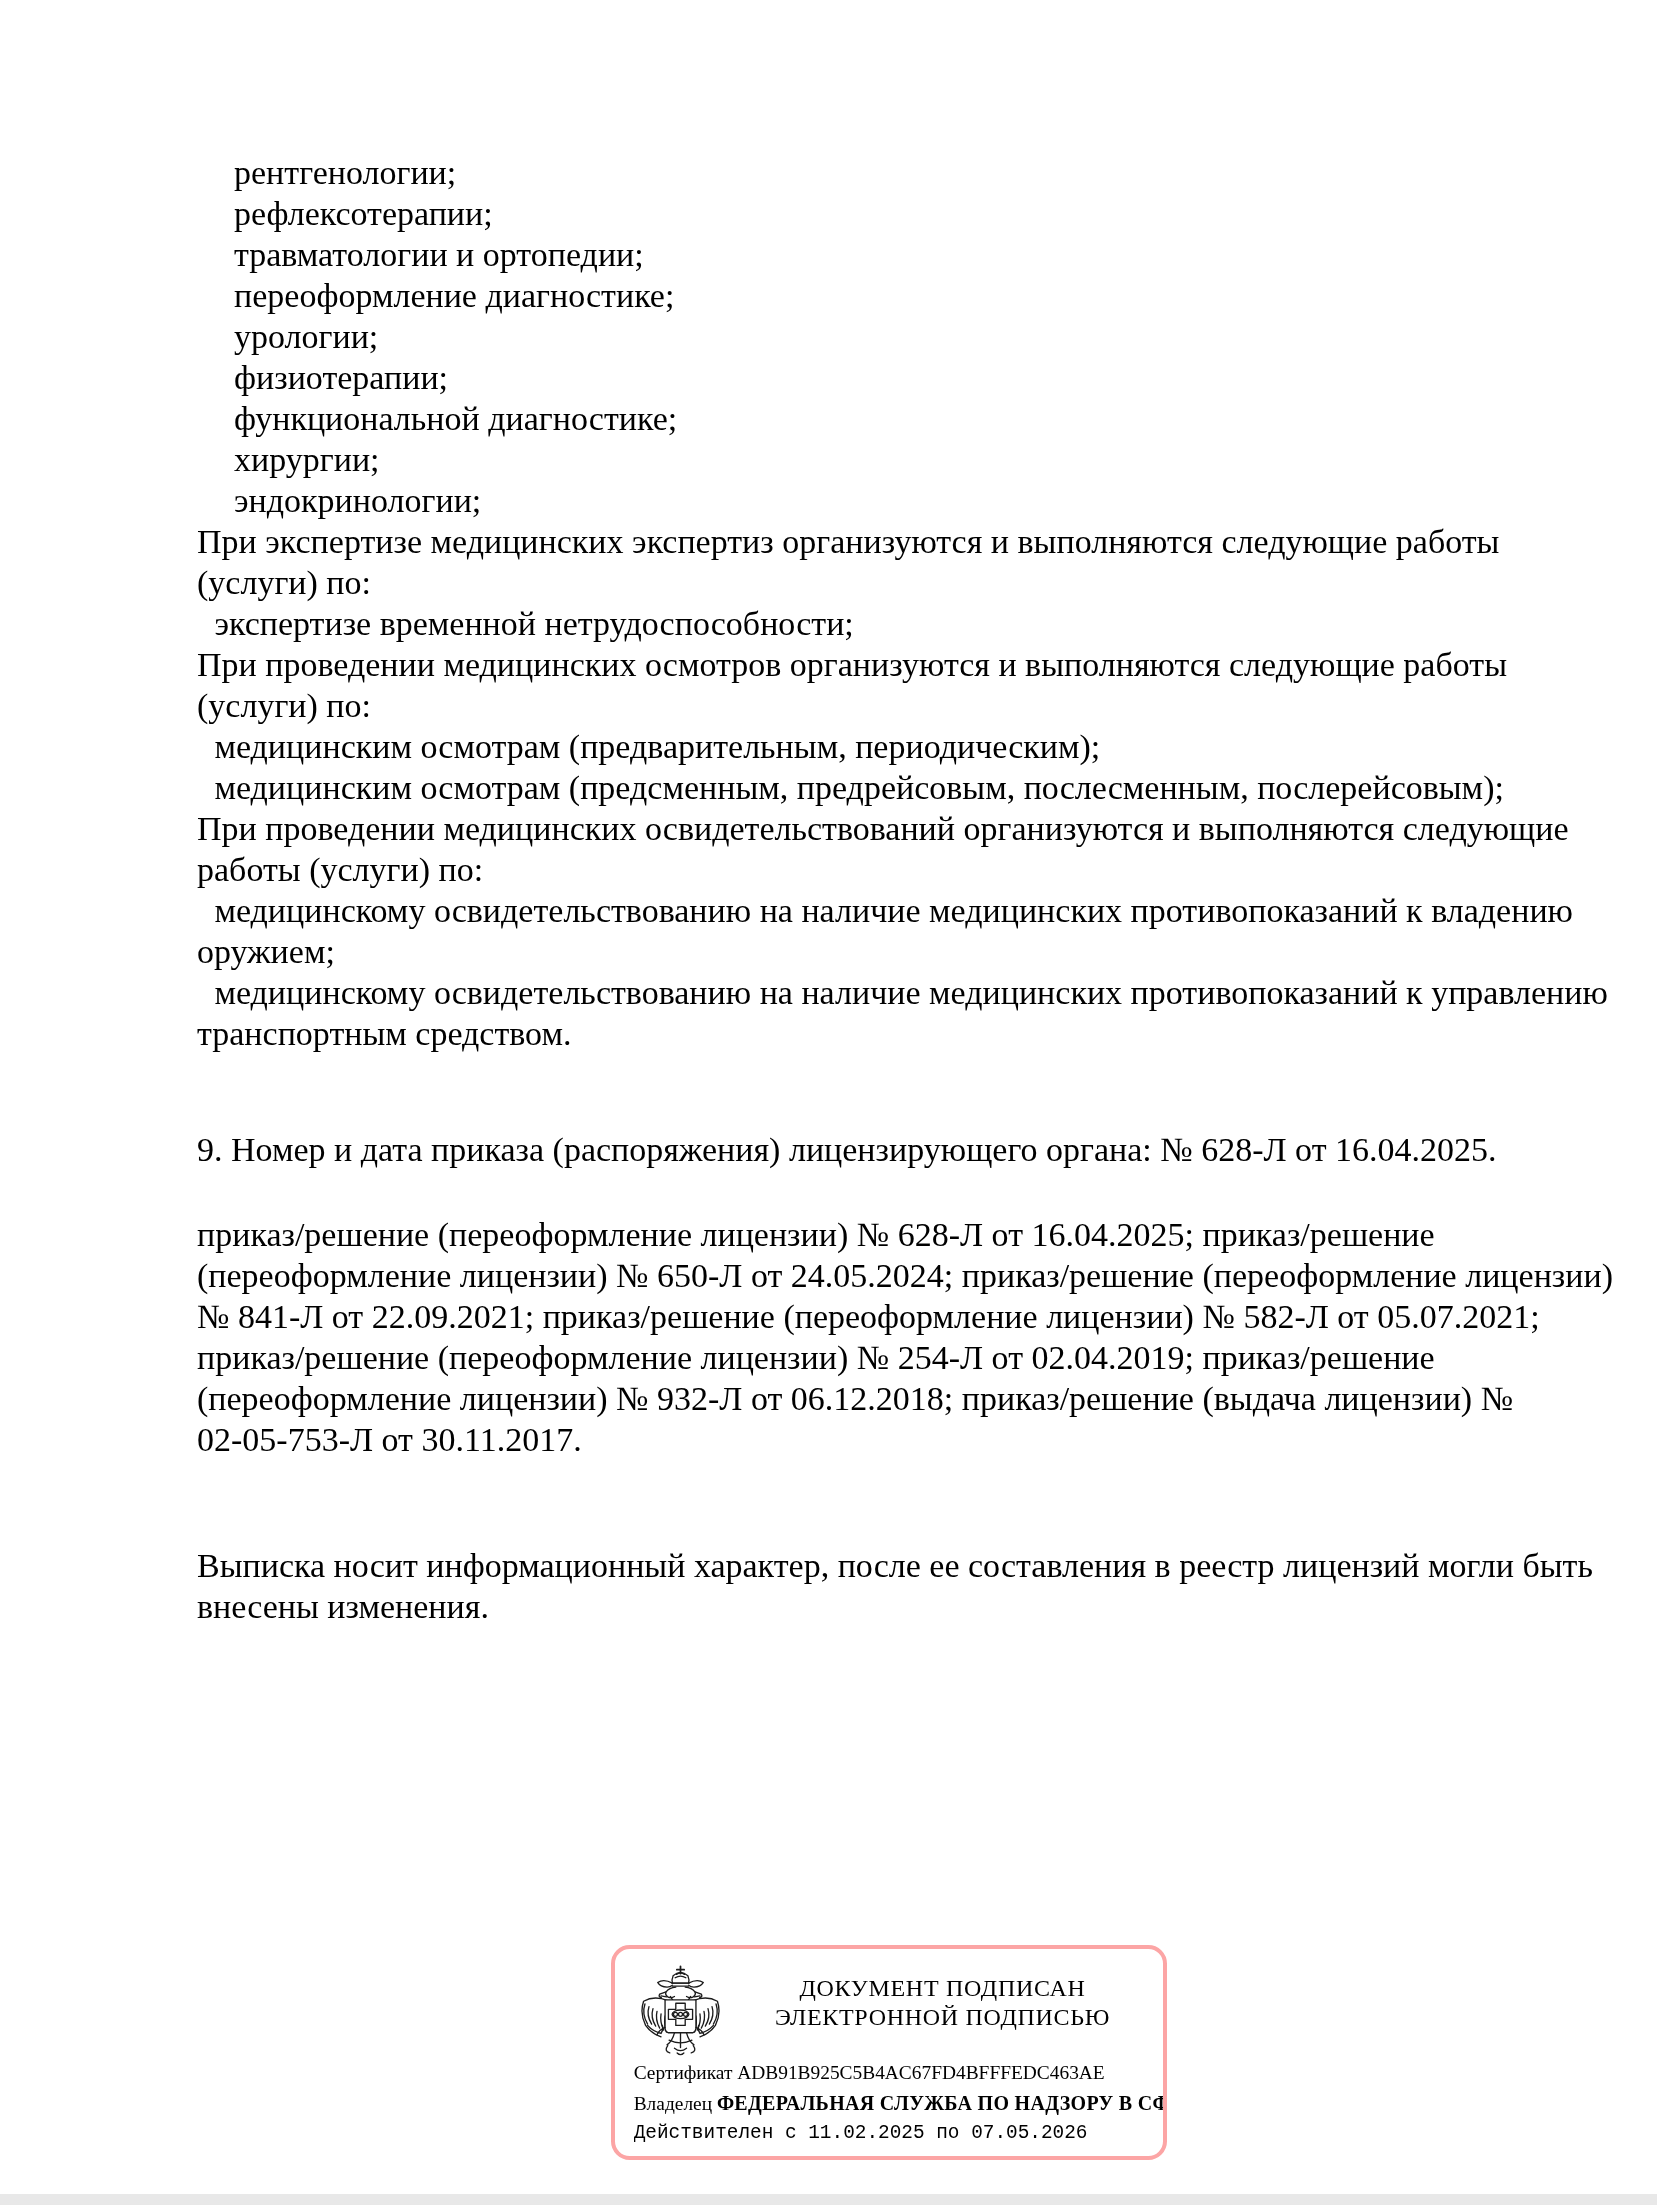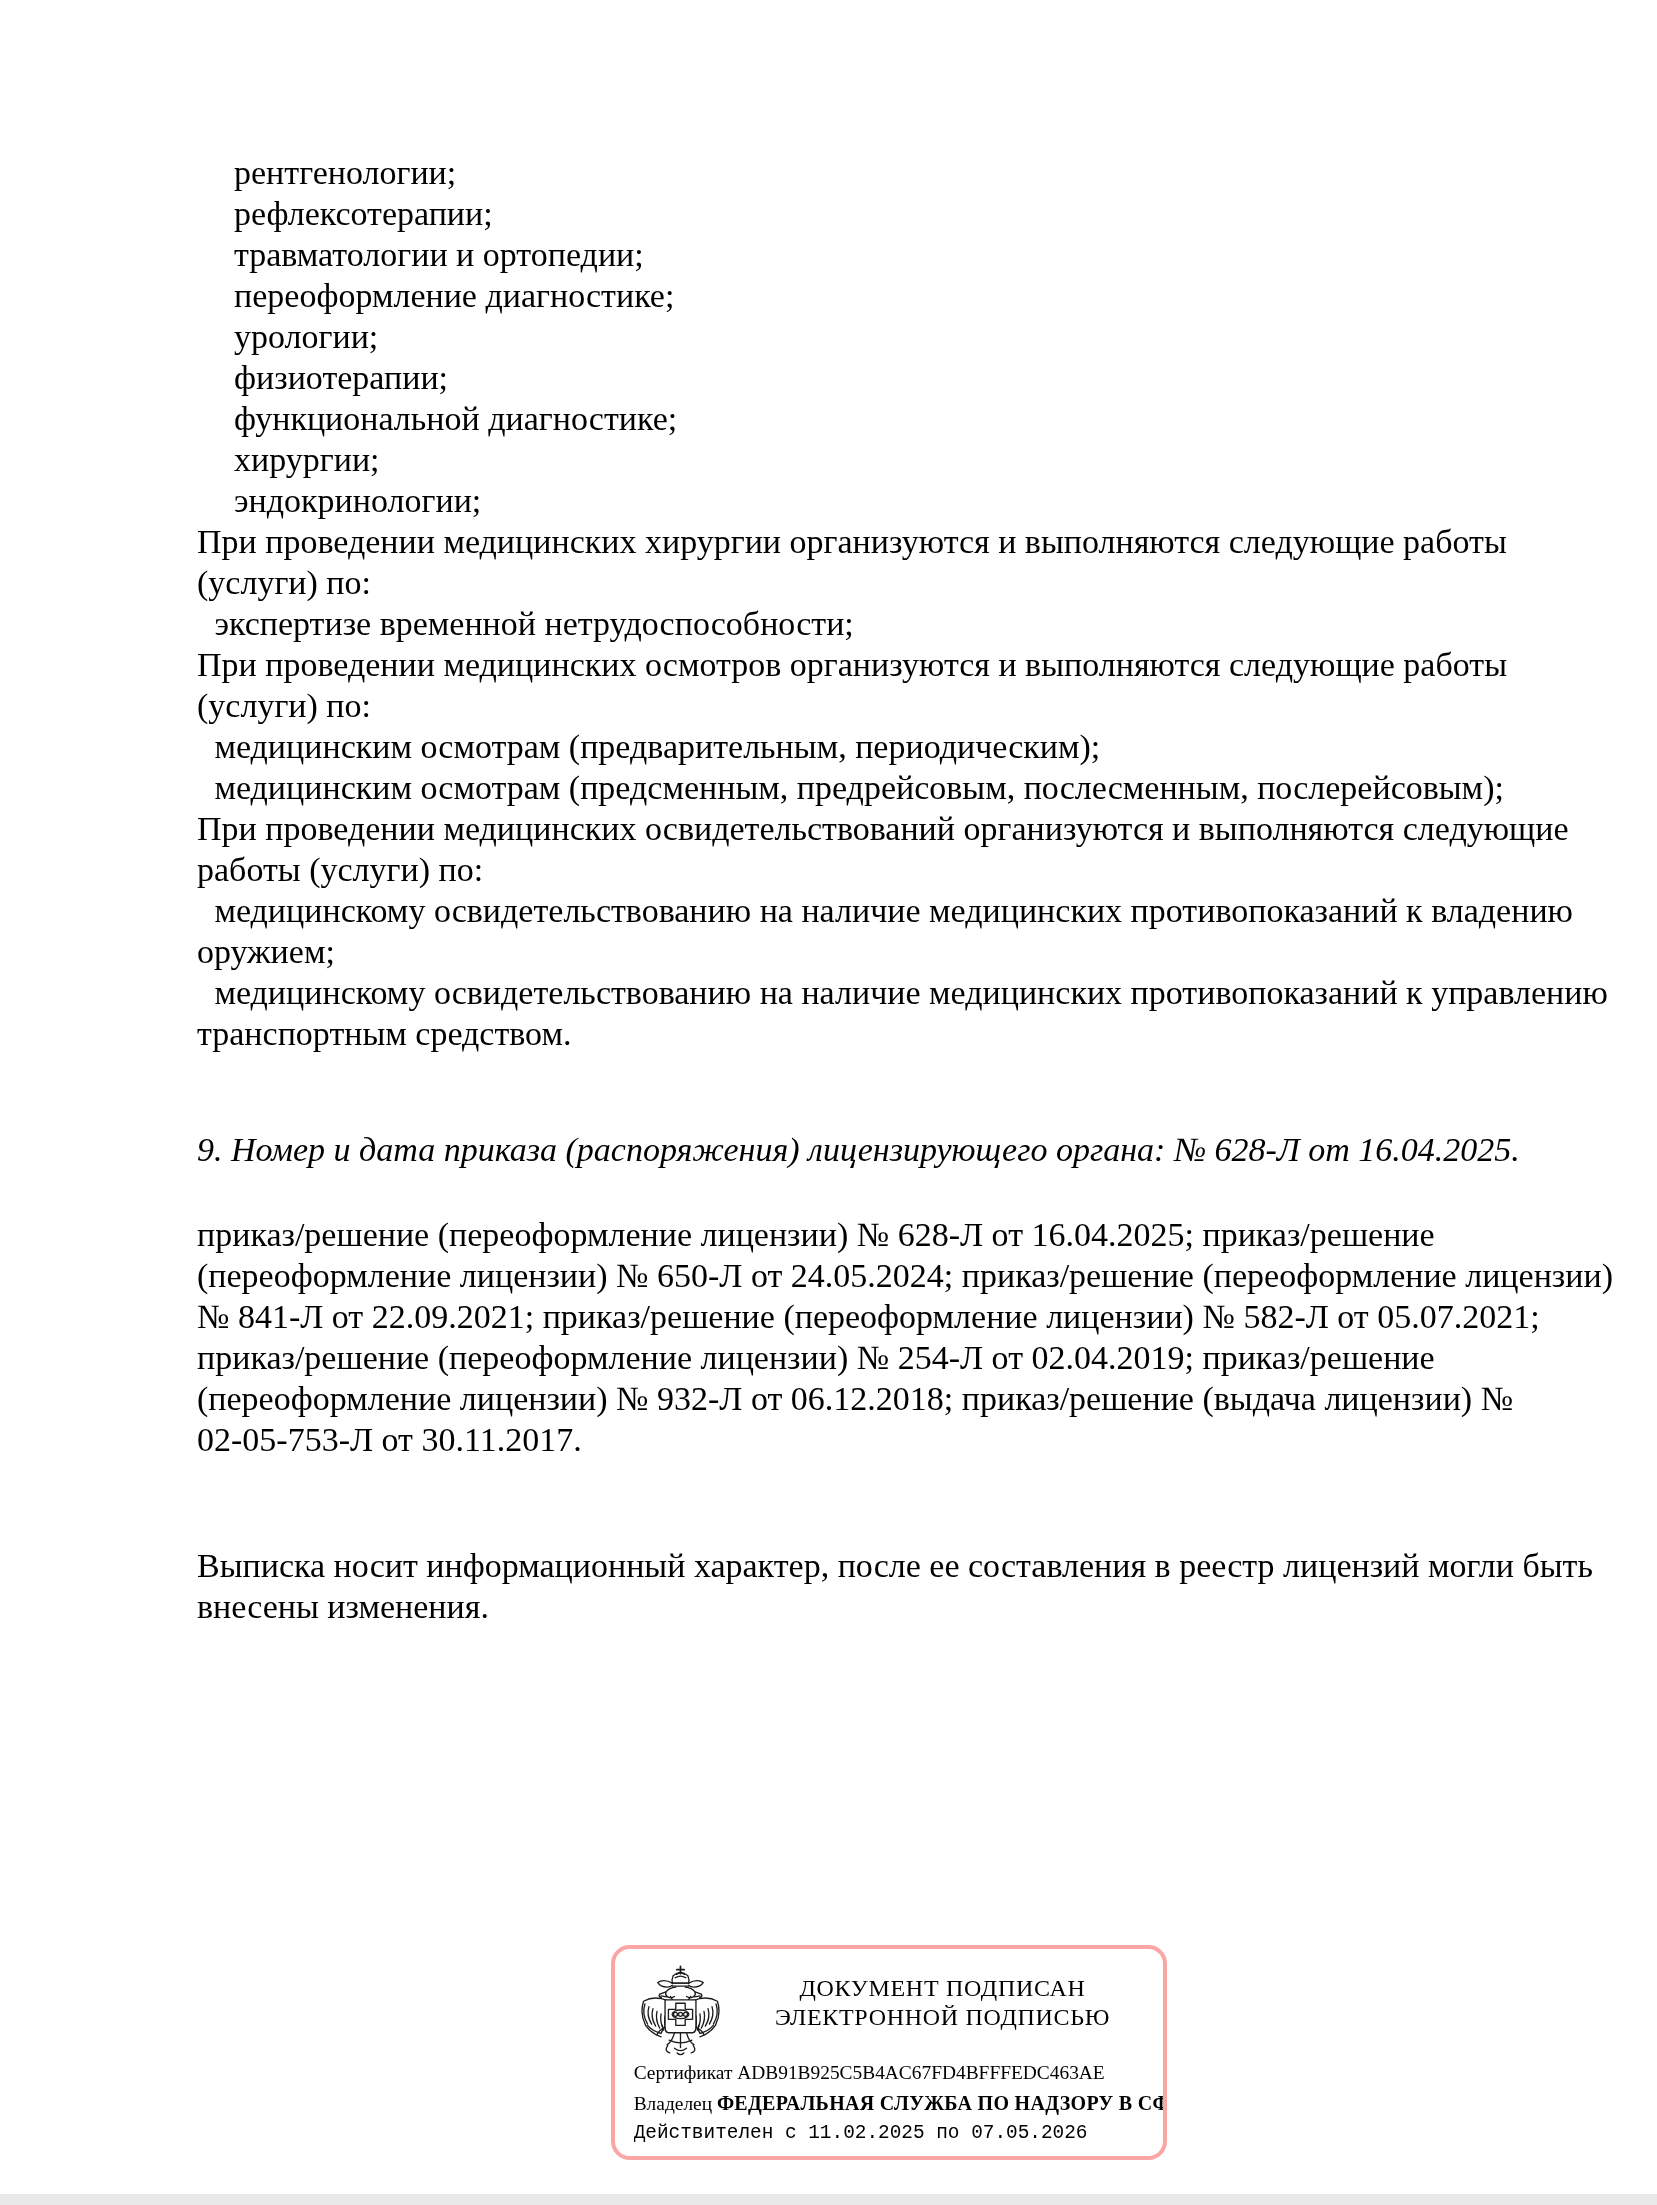--- a/index.html
+++ b/index.html
@@ -24,21 +24,21 @@
   .ln {
     font-size: 34px;
     line-height: 41px;
     white-space: pre;
     color: #000000;
   }
   .ind1 { padding-left: 17.4px; }
   .ind2 { padding-left: 37px; }
 
   #block-a  { top: 152px; }
-  #clause9  { top: 1129px; font-style: italic; }
+  #clause9  { top: 1129px; }
   #clause10 { top: 1214px; }
   #note     { top: 1545px; }
 
   
   .stamp {
     position: absolute;
     left: 611px;
     top: 1945px;
     width: 556px;
     height: 215px;
@@ -92,21 +92,21 @@
   <section class="textblock" id="block-a">
     <div class="ln ind2">рентгенологии;</div>
     <div class="ln ind2">рефлексотерапии;</div>
     <div class="ln ind2">травматологии и ортопедии;</div>
     <div class="ln ind2">переоформление диагностике;</div>
     <div class="ln ind2">урологии;</div>
     <div class="ln ind2">физиотерапии;</div>
     <div class="ln ind2">функциональной диагностике;</div>
     <div class="ln ind2">хирургии;</div>
     <div class="ln ind2">эндокринологии;</div>
-    <div class="ln">При проведении медицинских хирургии организуются и выполняются следующие работы</div>
+    <div class="ln">При экспертизе медицинских экспертиз организуются и выполняются следующие работы</div>
     <div class="ln">(услуги) по:</div>
     <div class="ln ind1">экспертизе временной нетрудоспособности;</div>
     <div class="ln">При проведении медицинских осмотров организуются и выполняются следующие работы</div>
     <div class="ln">(услуги) по:</div>
     <div class="ln ind1">медицинским осмотрам (предварительным, периодическим);</div>
     <div class="ln ind1">медицинским осмотрам (предсменным, предрейсовым, послесменным, послерейсовым);</div>
     <div class="ln">При проведении медицинских освидетельствований организуются и выполняются следующие</div>
     <div class="ln">работы (услуги) по:</div>
     <div class="ln ind1">медицинскому освидетельствованию на наличие медицинских противопоказаний к владению</div>
     <div class="ln">оружием;</div>

